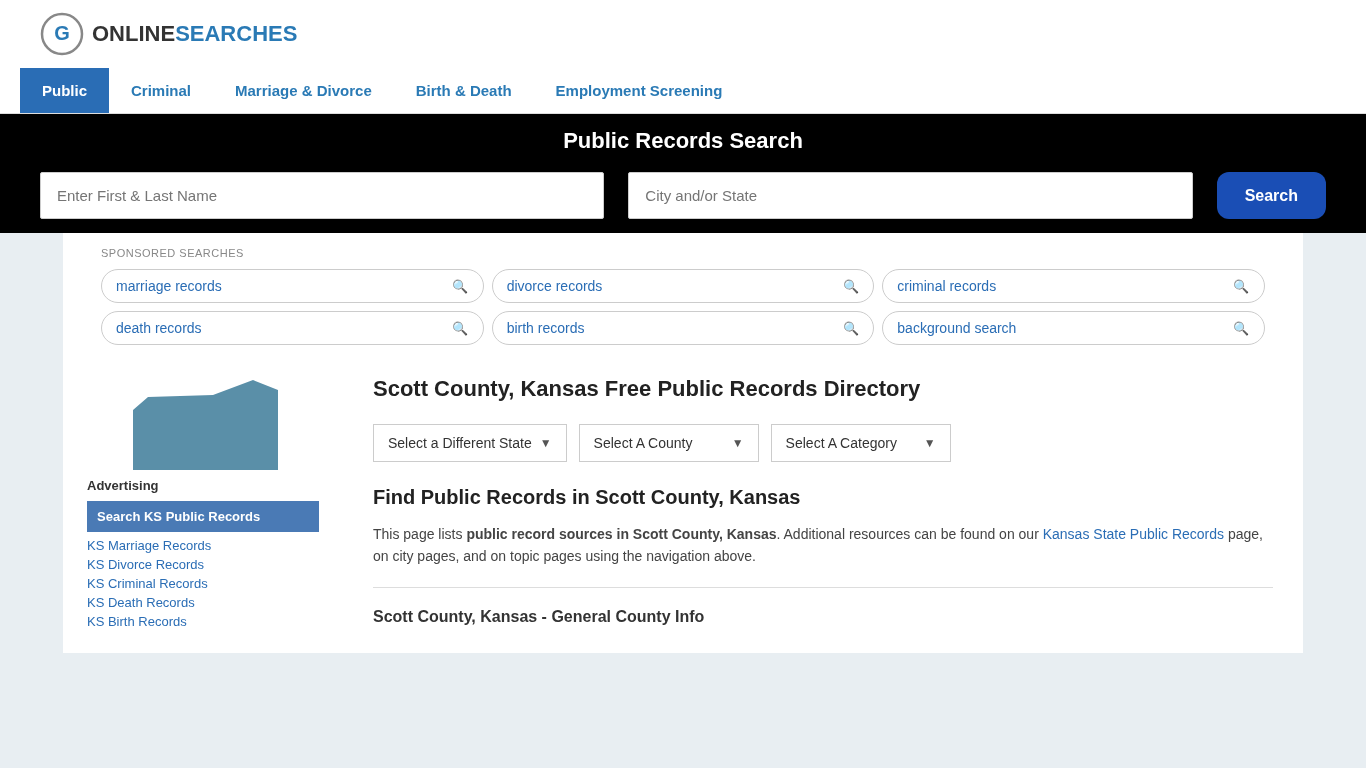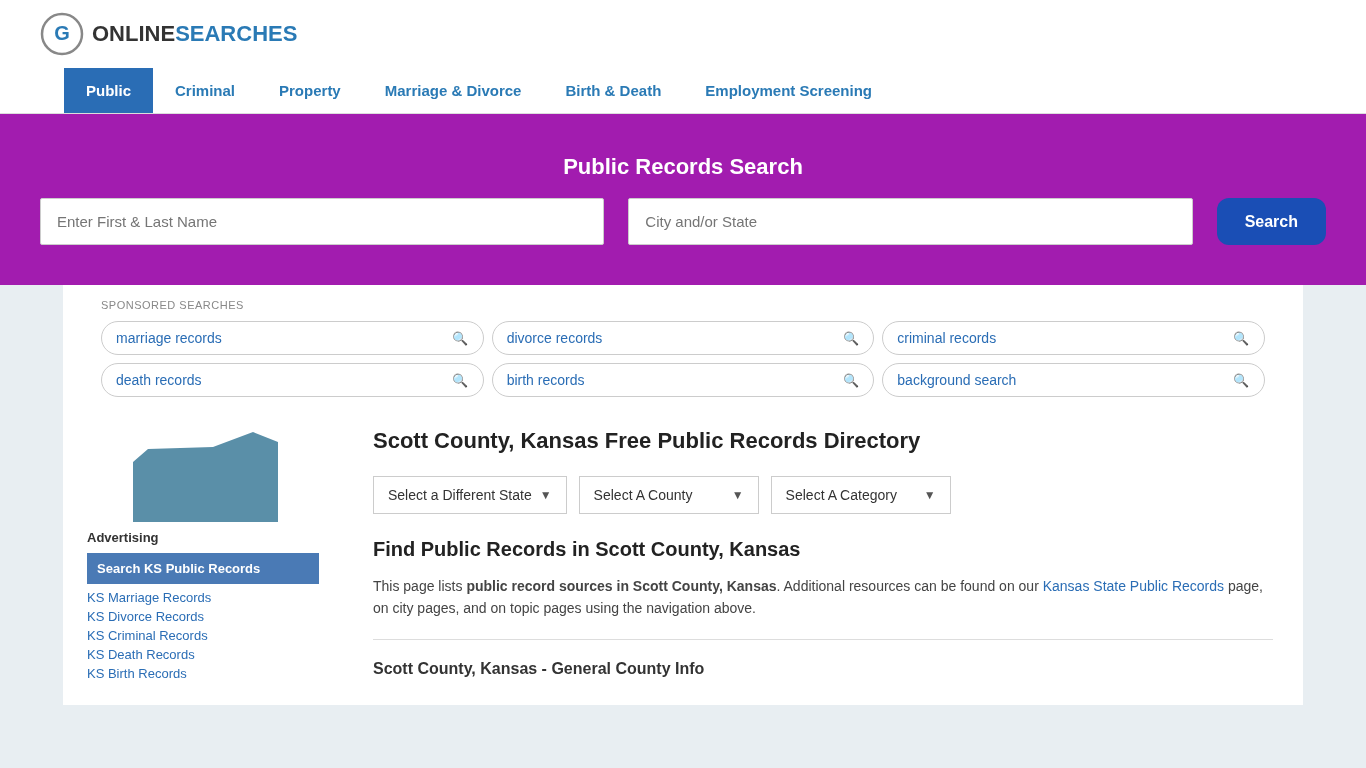--- a/index.html
+++ b/index.html
@@ -8,29 +8,29 @@
     
     .header { background: #fff; padding: 12px 40px; display: flex; align-items: center; }
     .logo { display: flex; align-items: center; gap: 8px; }
     .logo-icon { width: 44px; height: 44px; }
     .logo-text { font-size: 22px; font-weight: bold; }
     .logo-text span.online { color: #333; }
     .logo-text span.searches { color: #2a7ab5; }
 
     
     nav { background: #fff; border-bottom: 1px solid #ddd; }
-    nav ul { display: flex; list-style: none; padding: 0 64px; }
+    nav ul { display: flex; list-style: none; padding: 0 20px; }
     nav ul li a {
       display: block; padding: 14px 22px; text-decoration: none;
       color: #2a7ab5; font-size: 15px; font-weight: 600;
     }
     nav ul li.active a { background: #2a6db5; color: #fff; }
 
     
-    .search-banner { background: #a21caf; padding: 40px 40px; }
+    .search-banner { background: #000000; padding: 14px 40px; }
     .search-banner h2 { text-align: center; color: #fff; font-size: 22px; font-weight: bold; margin-bottom: 18px; }
     .search-form { display: flex; gap: 24px; }
     .search-form input {
       flex: 1; padding: 14px 16px; font-size: 15px; border: 1px solid #ccc;
       border-radius: 2px; outline: none;
     }
     .search-form button {
       background: #1a4eb5; color: #fff; border: none; padding: 14px 28px;
       font-size: 16px; font-weight: bold; cursor: pointer; border-radius: 12px;
     }
@@ -100,23 +100,20 @@
   </div>
 </div>
 
 <nav>
   <ul>
     <li class="active">
       <a href="#">Public</a>
     </li>
     <li>
       <a href="#">Criminal</a>
-    </li>
-    <li>
-      <a href="#">Property</a>
     </li>
     <li>
       <a href="#">Marriage &amp; Divorce</a>
     </li>
     <li>
       <a href="#">Birth &amp; Death</a>
     </li>
     <li>
       <a href="#">Employment Screening</a>
     </li>

